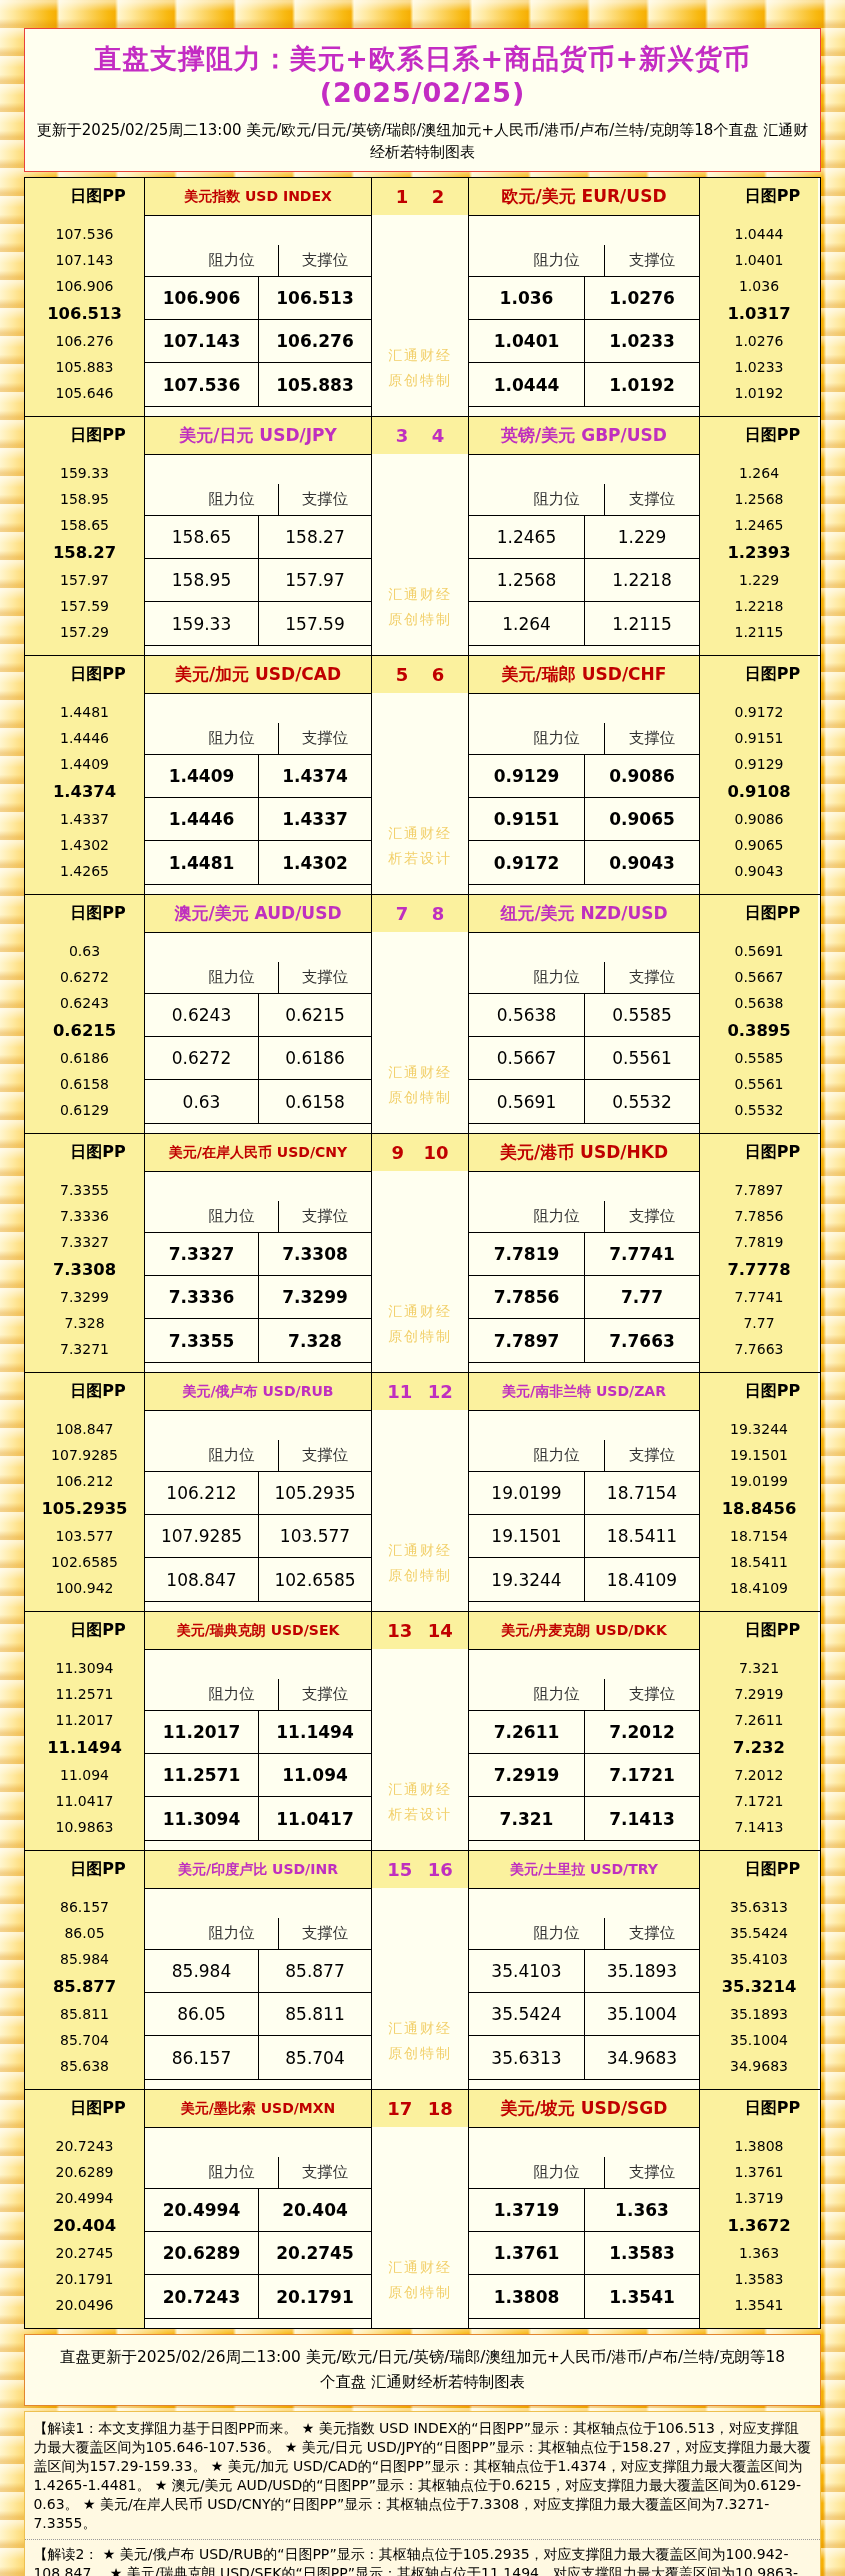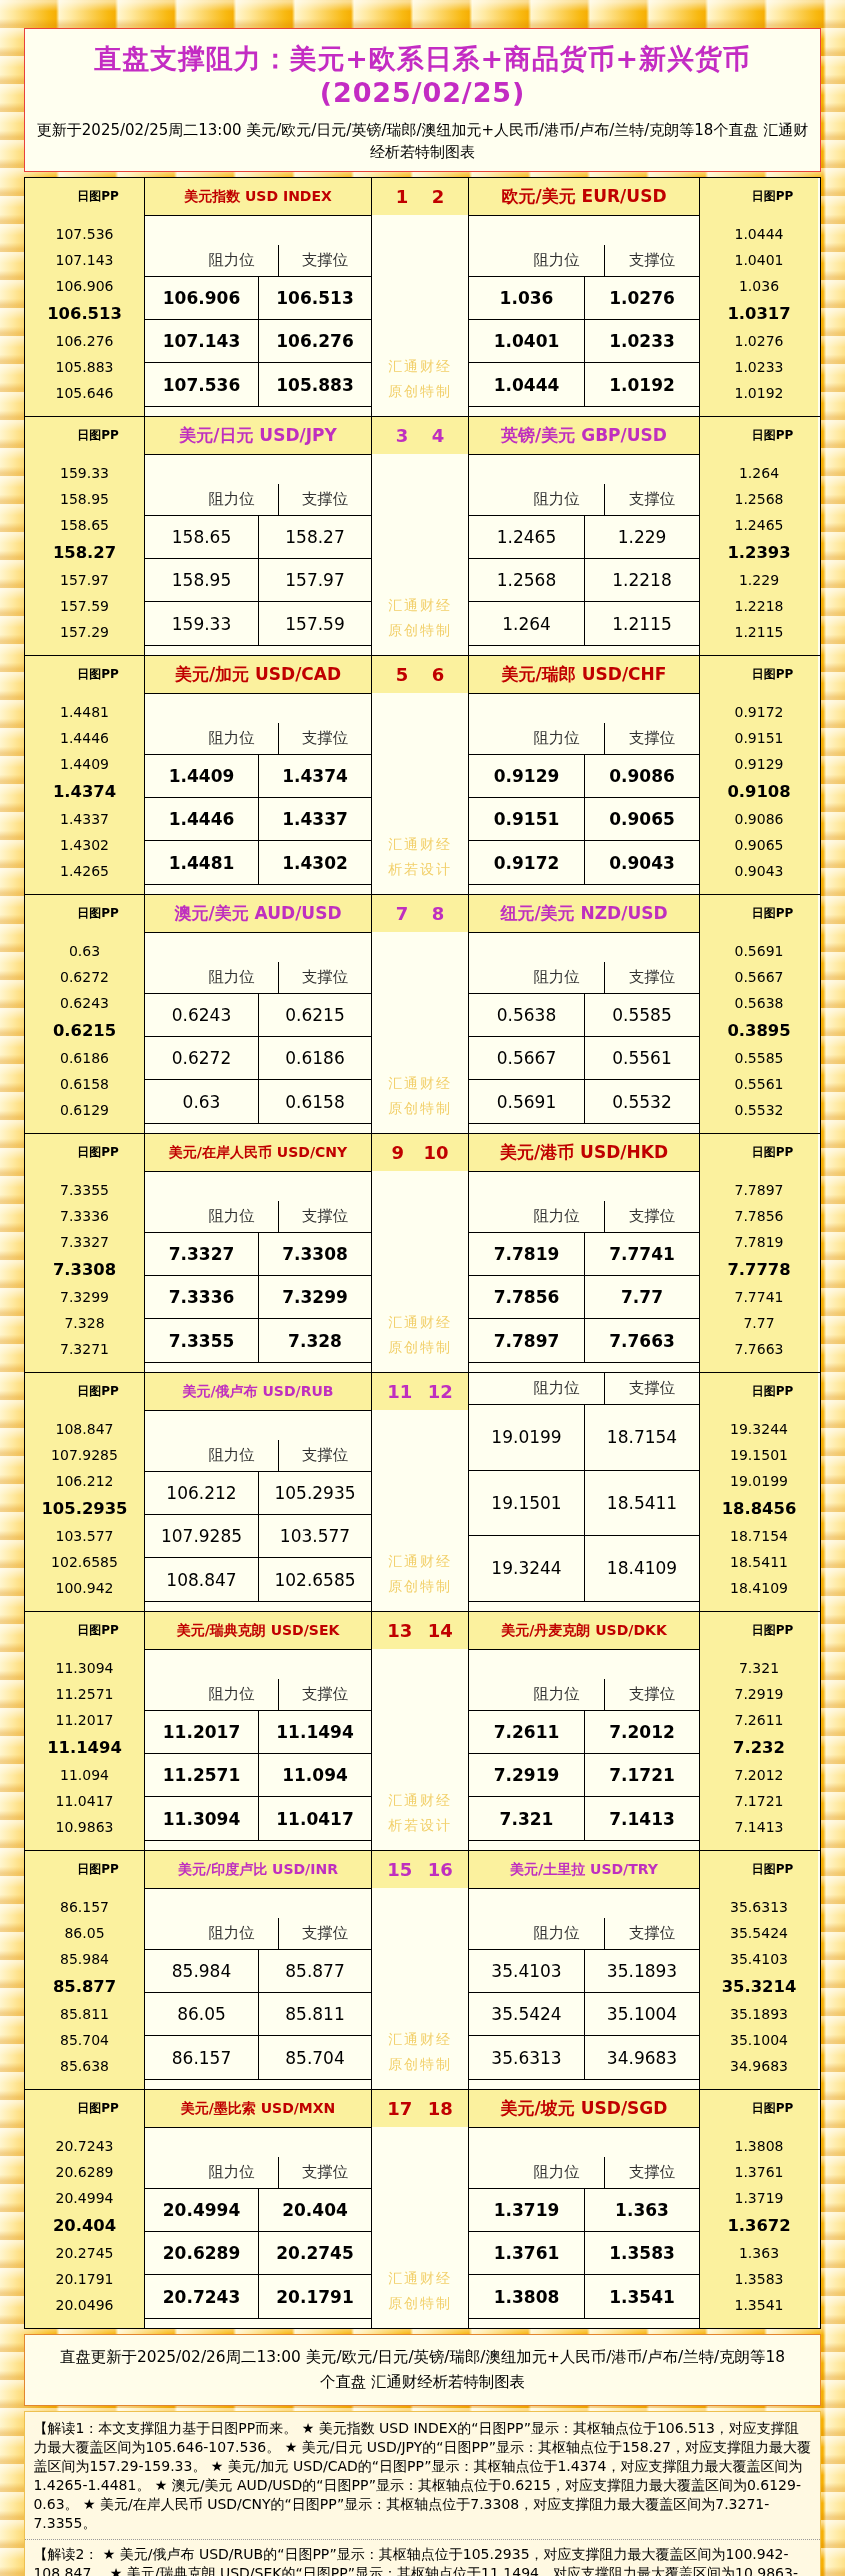--- a/index.html
+++ b/index.html
@@ -20,41 +20,41 @@
 
   
   .table{margin-top:4.7px;border:1.9px solid #000;background:#fffff0;height:2152px;display:flex;flex-direction:column;box-sizing:border-box;}
   .block{flex:1;display:grid;grid-template-columns:119px 227px 97px 231px 119px;border-top:1.9px solid #000;min-height:0;}
   .block:first-child{border-top:none;}
   .block>div{border-left:1.9px solid #000;min-width:0;box-sizing:border-box;}
   .block>div:first-child{border-left:none;}
 
   .pp-col{background:#fbf19e;display:flex;flex-direction:column;}
   .cell-head{height:37px;display:flex;align-items:center;justify-content:center;flex:none;}
-  .pp-head{font-weight:bold;font-size:12px;color:#000;margin-left:27px;}
+  .pp-head{font-weight:bold;font-size:16px;color:#000;margin-left:27px;}
   .pp-vals{flex:1;display:flex;flex-direction:column;justify-content:space-evenly;align-items:center;padding-bottom:3.7px;}
   .pp-val{font-size:14px;color:#000;line-height:1;}
   .pp-val.pivot{font-size:16.4px;font-weight:bold;}
 
   .pair-col{display:flex;flex-direction:column;background:#fffff0;gap:29px;}
   .pair-title-cell{background:#fbf19e;border-bottom:1.9px solid #000;}
   .pair-title{font-size:17px;font-weight:bold;white-space:nowrap;}
   .pair-title.long{font-size:14px;}
   .rs{flex:1;display:flex;flex-direction:column;margin-bottom:9.4px;border-bottom:1.4px solid #000;}
   .rs-head{display:grid;grid-template-columns:1fr 1fr;height:31px;border-bottom:1.4px solid #000;flex:none;padding-left:40px;}
   .rs-head>div{display:flex;align-items:center;justify-content:center;font-size:15.4px;color:#333;}
   .rs-row{flex:1;display:grid;grid-template-columns:1fr 1fr;}
   .rs-row:not(:last-child){border-bottom:1.4px solid #000;}
   .rs-row>div{display:flex;align-items:center;justify-content:center;font-size:17px;color:#000;}
   .cell-s{border-left:1.4px solid #000;}
   .block.red .rs-row>div{font-weight:bold;}
 
   .mid-col{display:flex;flex-direction:column;background:#fffff0;}
   .mid-nums{background:#fbf19e;display:flex;align-items:center;justify-content:space-evenly;font-size:18px;font-weight:bold;height:37px;flex:none;}
-  .mid-body{flex:1;display:flex;flex-direction:column;justify-content:flex-end;align-items:center;padding-bottom:18px;gap:11.2px;}
+  .mid-body{flex:1;display:flex;flex-direction:column;justify-content:flex-end;align-items:center;padding-bottom:29px;gap:11.2px;}
   .wm-line{color:#f2d06b;font-size:14px;letter-spacing:1.9px;line-height:1;}
 
   .block.red .pair-title,.block.red .mid-nums{color:#c00000;}
   .block.magenta .pair-title,.block.magenta .mid-nums{color:#bf2fbf;}
 
   
   .update-box{margin-top:4.7px;border:0.9px solid #e2862f;background:#fffdea;padding:10.3px 28px;font-size:15.4px;text-align:center;line-height:1.6;color:#000;box-sizing:border-box;}
   .notes-box{margin-top:5.6px;border:0.9px solid #eec050;background:#fff9e2;padding:6.5px 8.4px 9.4px;font-size:14px;line-height:1.36;color:#000;position:relative;box-sizing:border-box;}
   .note-divider{border-top:1.9px dotted #999;margin:5.6px -8.4px;}
 </style>
@@ -524,20 +524,23 @@
       <div class="mid-nums">
         <span>11</span>
         <span>12</span>
       </div>
       <div class="mid-body">
         <div class="wm-line">汇通财经</div>
         <div class="wm-line">原创特制</div>
       </div>
     </div>
     <div class="pair-col">
+      <div class="cell-head pair-title-cell">
+        <div class="pair-title long">美元/南非兰特 USD/ZAR</div>
+      </div>
       <div class="rs">
         <div class="rs-head">
           <div>阻力位</div>
           <div class="cell-s">支撑位</div>
         </div>
         <div class="rs-row">
           <div>19.0199</div>
           <div class="cell-s">18.7154</div>
         </div>
         <div class="rs-row">

